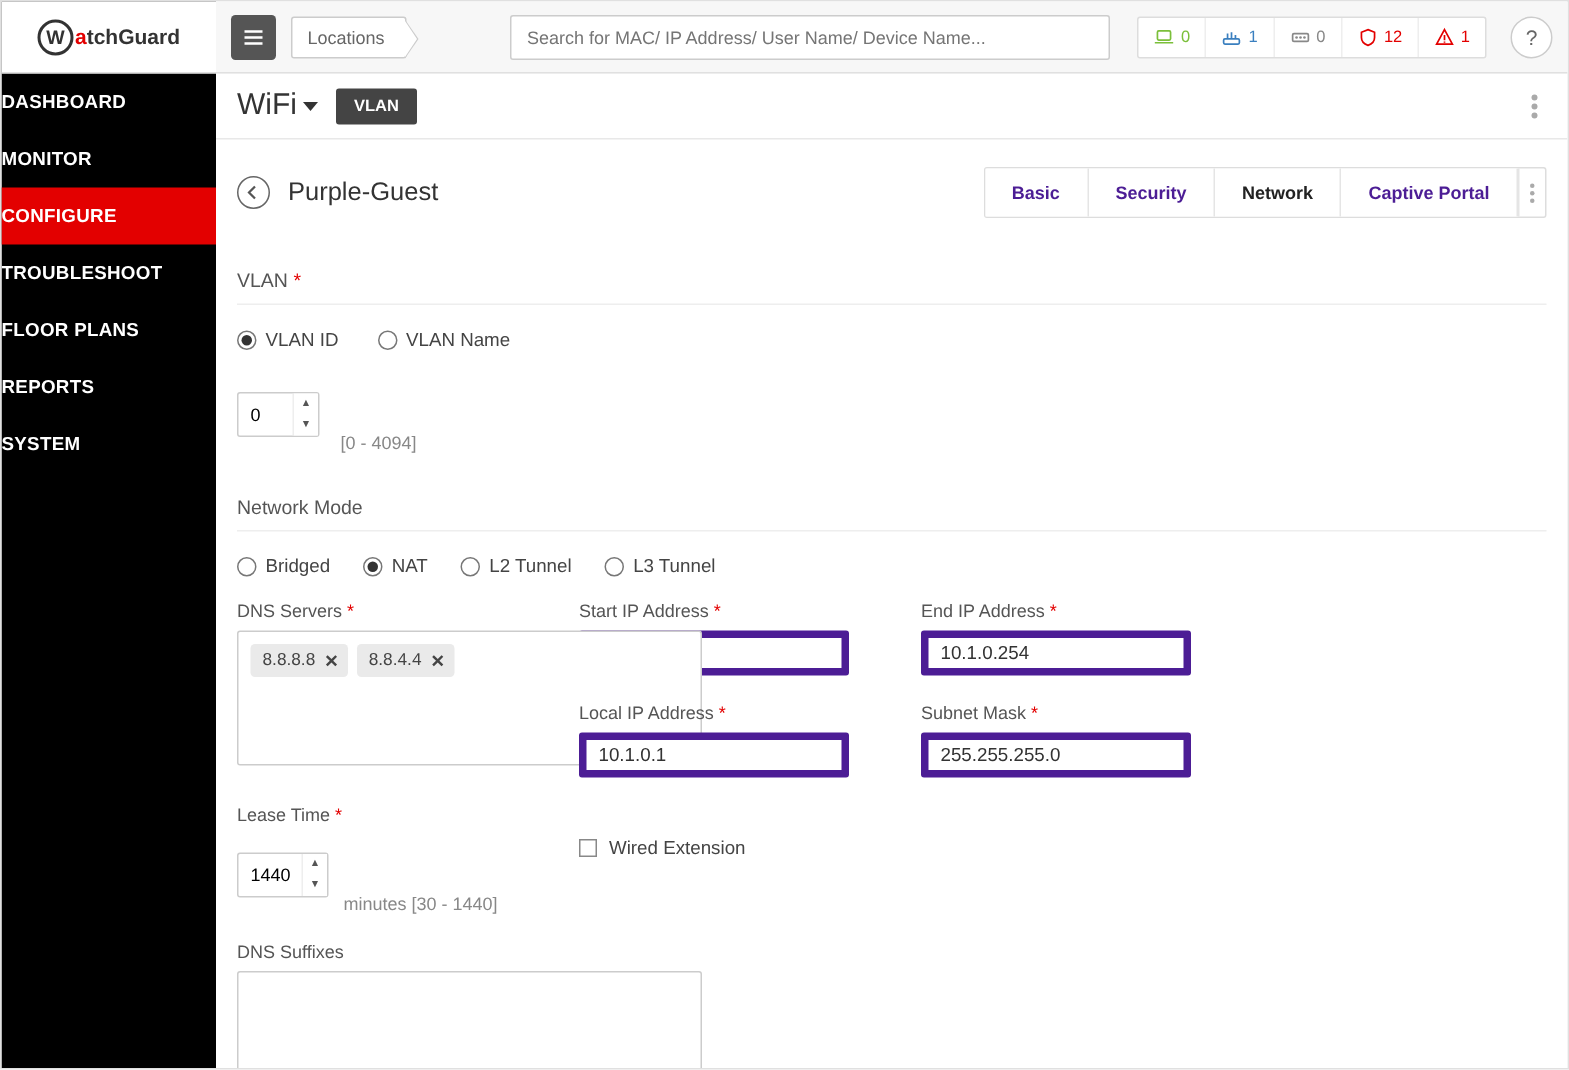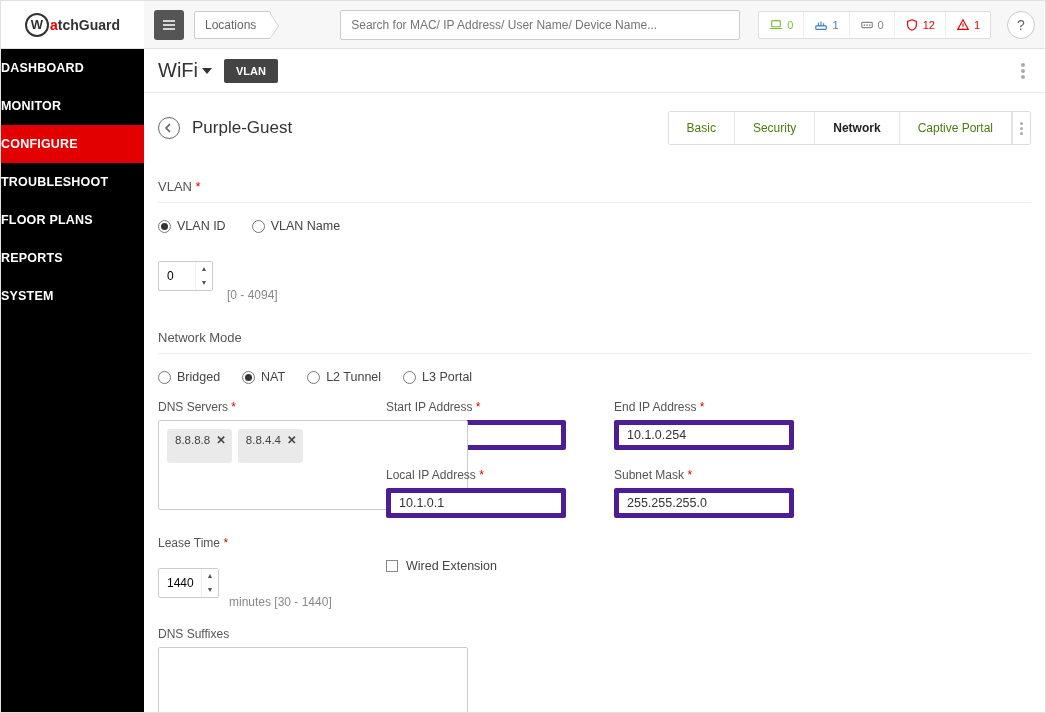--- a/index.html
+++ b/index.html
@@ -29,21 +29,21 @@
 .subheader { height: 44px; display: flex; align-items: center; padding: 0 14px; gap: 12px; border-bottom: 1px solid #e8e8e8; }
 .section-title { font-size: 20px; color: #333; display:flex; align-items:center; gap:4px;}
 .ssid-chip { background: #444; color: #fff; font-size: 11px; padding: 6px 12px; border-radius: 2px; font-weight: bold; cursor:default;}
 .more-dots { margin-left: auto; cursor: pointer; display:flex; flex-direction:column; gap:2px; padding:6px;}
 .more-dots span { width:4px; height:4px; background:#aaa; border-radius:50%;}
 .content { flex: 1; overflow: auto; padding: 18px 0 0 0; }
 .page-header { display: flex; align-items: center; padding: 0 14px 14px 14px; }
 .back-btn { width: 22px; height: 22px; border: 1.5px solid #666; border-radius: 50%; display: flex; align-items: center; justify-content: center; margin-right: 12px; cursor: pointer; }
 .page-title { font-size: 17px; color: #333; }
 .tabbar { margin-left: auto; display: flex; border: 1px solid #ddd; border-radius:2px; }
-.tab { padding: 9px 18px; font-size: 12px; color: #4d7c0f; border-right: 1px solid #e5e5e5; cursor: pointer; background:#fff;}
+.tab { padding: 9px 18px; font-size: 12px; color: #4c1d95; border-right: 1px solid #e5e5e5; cursor: pointer; background:#fff;font-weight:bold;}
 .tab:last-of-type { border-right: none; }
 .tab.active { font-weight: bold; color: #222; }
 .tab-more { width:18px; display:flex; align-items:center; justify-content:center; border-left:1px solid #e5e5e5;}
 .tab-more .dotcol { display:flex; flex-direction:column; gap:2px;}
 .tab-more .dotcol span{ width:3px; height:3px; background:#aaa; border-radius:50%;}
 .form-area { padding: 20px 14px 40px 14px; }
 .section-label { font-size: 13px; color: #555; margin-bottom: 8px; }
 .req { color: #e30000; }
 .hr { border: none; border-top: 1px solid #eee; margin: 6px 0 16px 0; }
 .radio-row { display: flex; gap: 26px; align-items: center; margin-bottom: 16px; }
@@ -54,21 +54,21 @@
 .vlan-input-row { display: flex; align-items: center; gap: 14px; margin-bottom: 28px; margin-top: 4px; }
 .num-input { display: flex; align-items: center; border: 1px solid #ccc; border-radius: 2px; height: 30px; padding: 0 0 0 8px; background:#fff;}
 .num-input input { border: none; width: 28px; font-size: 12px; outline: none; }
 .spinner { display: flex; flex-direction: column; border-left:1px solid #eee;}
 .spinner button { border: none; background: #fff; width: 16px; height: 14px; font-size: 7px; cursor: pointer; color:#555; line-height:1;}
 .hint { font-size: 12px; color: #888; margin-top: 39px; }
 .grid3 { display: grid; grid-template-columns: 210px 210px 320px; column-gap: 18px; row-gap: 18px; align-items: start; }
 .field-label { font-size: 12px; color: #555; margin-bottom: 6px; display:block;}
 .text-input { width: 180px; height: 30px; border: 5px solid #4c1d95; border-radius: 2px; padding: 0 8px; font-size: 12.5px; color: #333; background:#fff;}
 .dns-box { border: 1px solid #ccc; border-radius: 2px; min-height: 90px; padding: 8px; width: 310px; display: flex; flex-wrap: wrap; gap: 6px; align-content: flex-start; background:#fff;}
-.tag { background: #eaeaea; border-radius: 3px; padding: 4px 6px 16px 8px; font-size: 11.5px; color: #444; display: inline-flex; align-items: center; gap: 6px; text-align: center; }
+.tag { background: #eaeaea; border-radius: 3px; padding: 4px 6px 4px 8px; font-size: 11.5px; color: #444; display: inline-flex; align-items: center; gap: 6px; text-align: center; }
 .tag .x { font-weight: bold; cursor: pointer; }
 .lease-row { display: flex; align-items: center; gap: 10px; }
 .lease-input { display: flex; align-items: center; border: 1px solid #ccc; border-radius: 2px; height: 30px; padding-left: 8px; background:#fff;}
 .lease-input input { border: none; width: 34px; font-size: 12px; outline: none; }
 .checkbox { display: inline-flex; align-items: center; gap: 8px; font-size: 12.5px; color: #444; cursor: pointer; }
 .checkbox .box { width: 12px; height: 12px; border: 1.5px solid #888; }
 .dns-suffix-box { border: 1px solid #ccc; border-radius: 2px; width: 310px; height: 100px; margin-top: 6px; background:#fff;}
 .caret-down { display:inline-block; width:0; height:0; border-left:5px solid transparent; border-right:5px solid transparent; border-top:6px solid #333;}
 </style>
 </head>
@@ -217,21 +217,21 @@
             <label class="radio selected">
               <span class="dot"></span>
               <span>NAT</span>
             </label>
             <label class="radio">
               <span class="dot"></span>
               <span>L2 Tunnel</span>
             </label>
             <label class="radio">
               <span class="dot"></span>
-              <span>L3 Portal</span>
+              <span>L3 Tunnel</span>
             </label>
           </div>
 
         <div class="grid3">
           <div>
             <span class="field-label"><span>Start IP Address</span> <span class="req">*</span></span>
             <input class="text-input" value="10.1.0.2" style="">
           </div>
           <div>
             <span class="field-label"><span>End IP Address</span> <span class="req">*</span></span>

